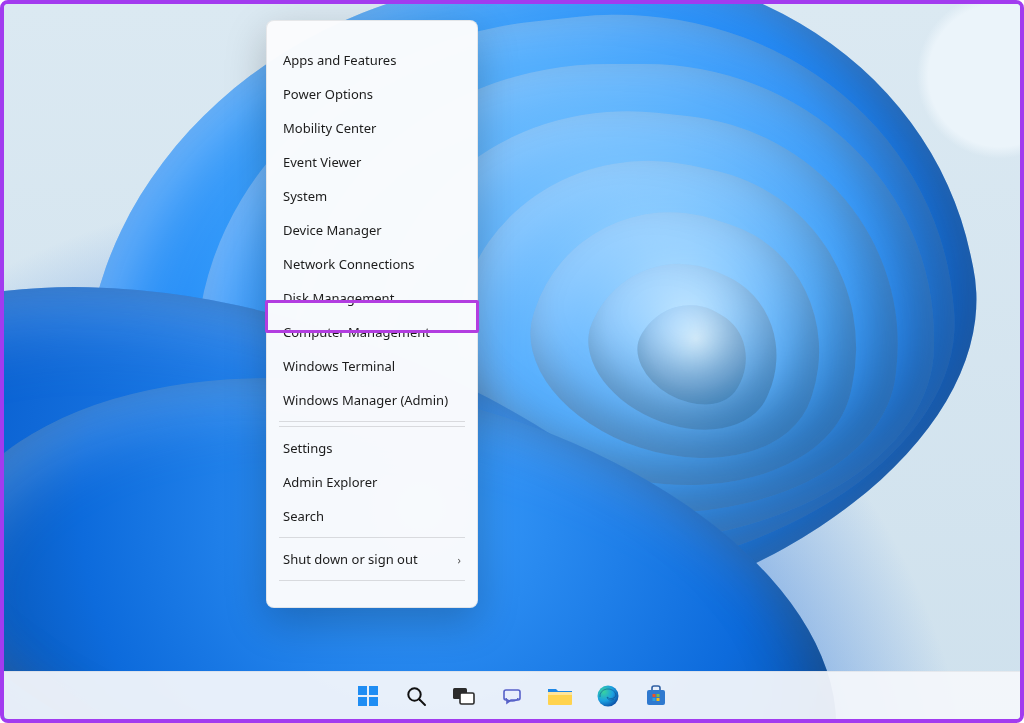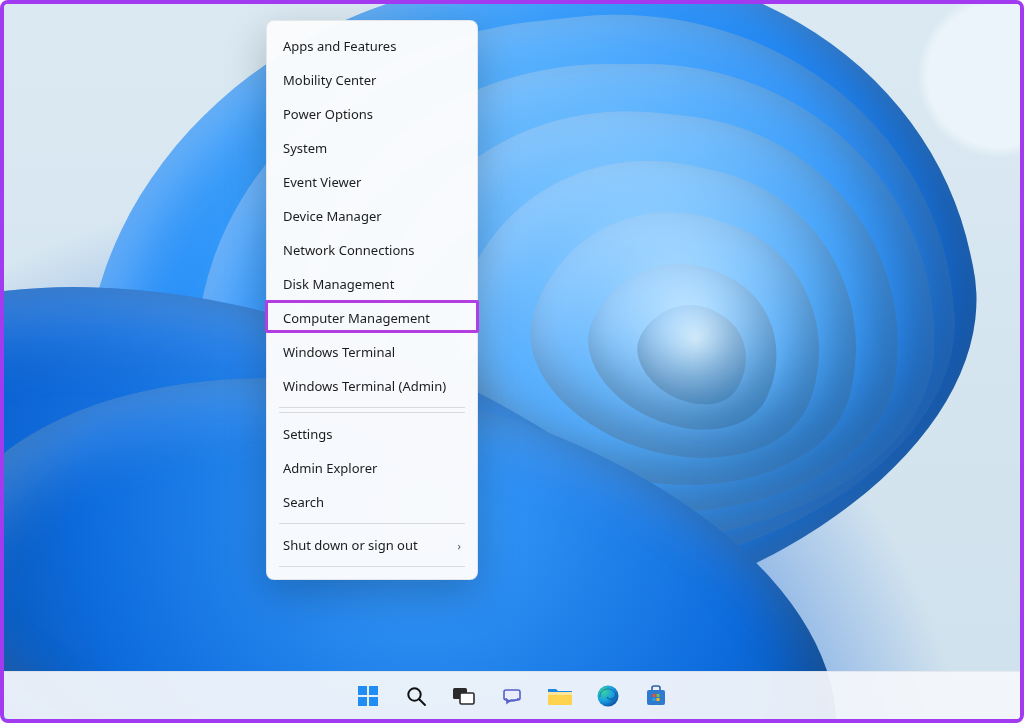--- a/index.html
+++ b/index.html
@@ -92,21 +92,21 @@
   
   .menu {
     position: absolute;
     left: 262px;
     top: 16px;
     width: 212px;
     background: rgba(250,251,253,0.985);
     border: 1px solid rgba(0,0,0,0.08);
     border-radius: 8px;
     box-shadow: 0 14px 42px rgba(0,0,0,0.22);
-    padding: 8px 0;
+    padding: 22px 0;
     font-size: 13px;
     color: #1c1c1c;
   }
   .menu ul { list-style: none; }
   .menu li {
     padding: 0 16px;
     height: 34px;
     display: flex;
     align-items: center;
     justify-content: space-between;
@@ -153,48 +153,48 @@
     <div class="fold"></div>
     <div class="fold2"></div>
   </div>
 
   <div class="menu">
     <ul>
         <li>
           <span>Apps and Features</span>
         </li>
         <li>
+          <span>Power Options</span>
+        </li>
+        <li>
           <span>Mobility Center</span>
         </li>
         <li>
-          <span>Power Options</span>
+          <span>Event Viewer</span>
         </li>
         <li>
           <span>System</span>
         </li>
         <li>
-          <span>Event Viewer</span>
-        </li>
-        <li>
           <span>Device Manager</span>
         </li>
         <li>
           <span>Network Connections</span>
         </li>
         <li>
           <span>Disk Management</span>
         </li>
         <li>
           <span>Computer Management</span>
         </li>
         <li>
           <span>Windows Terminal</span>
         </li>
         <li>
-          <span>Windows Terminal (Admin)</span>
+          <span>Windows Manager (Admin)</span>
         </li>
         <div class="sep"></div>
         <div class="sep"></div>
         <li>
           <span>Settings</span>
         </li>
         <li>
           <span>Admin Explorer</span>
         </li>
         <li>

